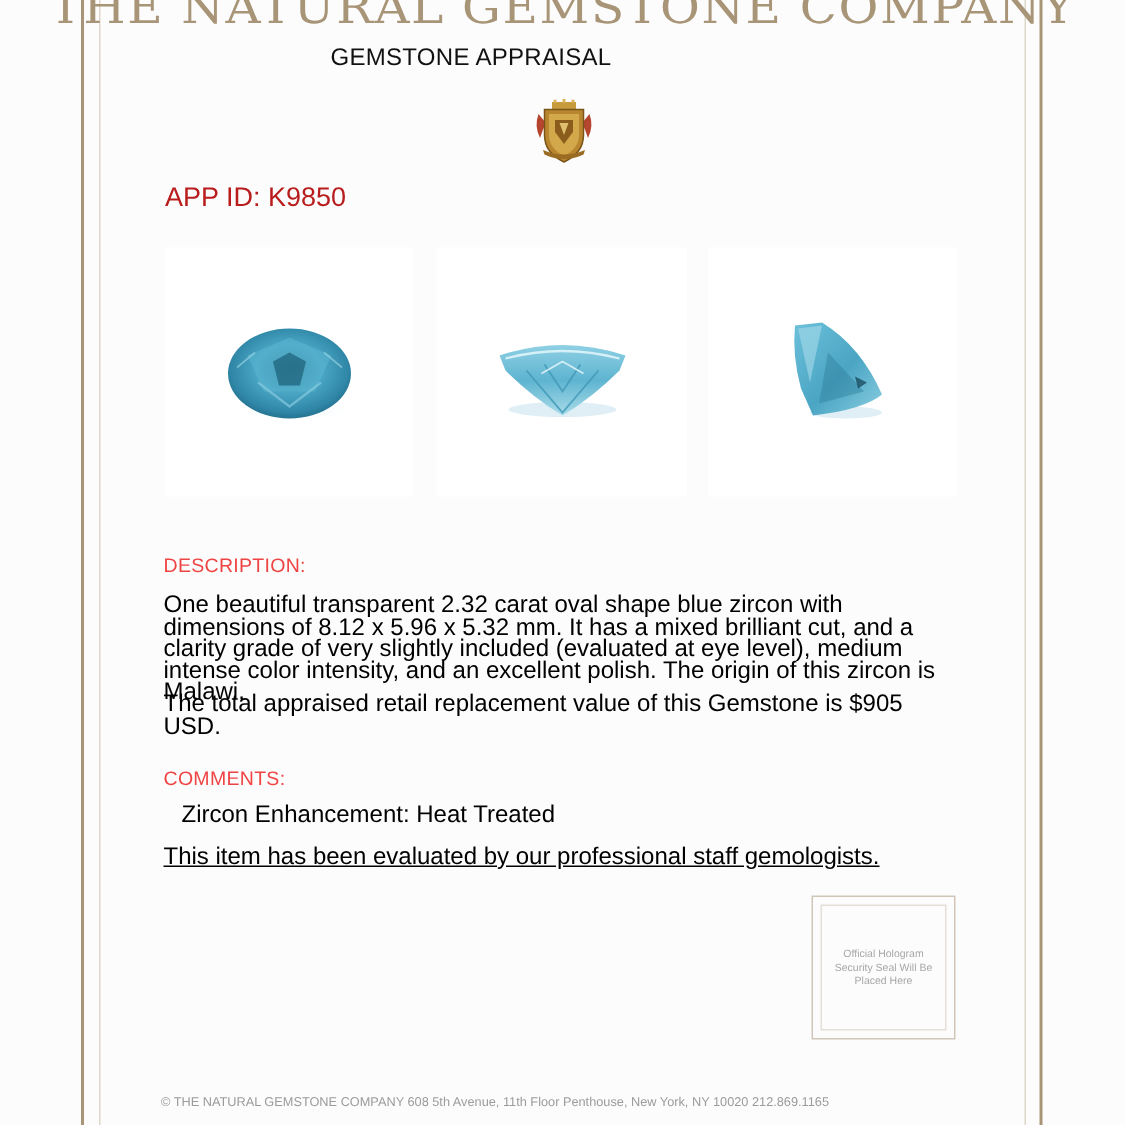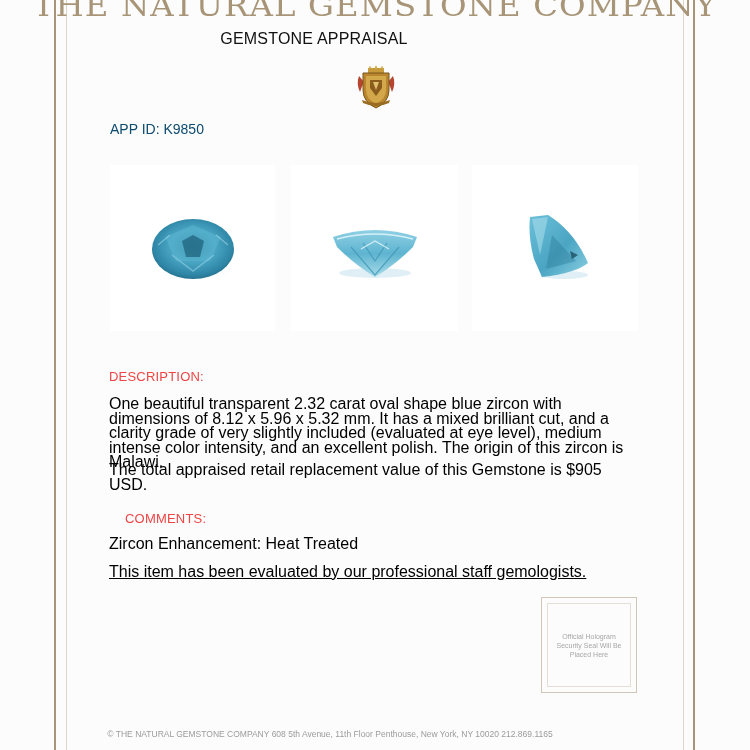--- a/index.html
+++ b/index.html
@@ -60,22 +60,22 @@
     top: 66px;
     width: 40px;
     height: 44px;
   }
 
   .app-id {
     position: absolute;
     left: 110px;
     top: 121px;
     font-family: "Liberation Sans", sans-serif;
-    font-size: 14px;
-    color: #0c4a6e;
+    font-size: 18px;
+    color: #b91c1c;
   }
 
   .gem-card {
     position: absolute;
     top: 165px;
     height: 166px;
     background: #ffffff;
   }
   .gem-card.c1 { left: 110px; width: 165px; }
   .gem-card.c2 { left: 291px; width: 167px; }
@@ -229,22 +229,22 @@
     <path d="M60 54 L76 52 L68 90 Z" fill="#a7dbe9" opacity="0.6"></path>
     <path d="M80 70 L104 96 L74 104 Z" fill="#2f7f9c" opacity="0.45"></path>
     <path d="M98 86 L106 90 L100 94 Z" fill="#123f52" opacity="0.7"></path>
   </svg>
 </div>
 
 <div class="section-heading" style="top:369px;">DESCRIPTION:</div>
 <div class="body-text" style="top:397px;">One beautiful transparent 2.32 carat oval shape blue zircon with dimensions of 8.12 x 5.96 x 5.32 mm. It has a mixed brilliant cut, and a clarity grade of very slightly included (evaluated at eye level), medium intense color intensity, and an excellent polish. The origin of this zircon is Malawi.</div>
 <div class="body-text" style="top:463px;">The total appraised retail replacement value of this Gemstone is $905 USD.</div>
 
-<div class="section-heading" style="top:511px;margin-left:16px;">COMMENTS:</div>
-<div class="body-text" style="top:537px;">Zircon Enhancement: Heat Treated</div>
+<div class="section-heading" style="top:511px;">COMMENTS:</div>
+<div class="body-text" style="top:537px;margin-left:12px;">Zircon Enhancement: Heat Treated</div>
 <div class="body-text" style="top:565px;text-decoration:underline;">This item has been evaluated by our professional staff gemologists.</div>
 
 <div class="hologram-box">
   <div class="hologram-inner">
     <div class="hologram-text">Official Hologram Security Seal Will Be Placed Here</div>
   </div>
 </div>
 
 <div class="footer">
   <div>© THE NATURAL GEMSTONE COMPANY  608 5th Avenue, 11th Floor Penthouse, New York, NY  10020   212.869.1165</div>

